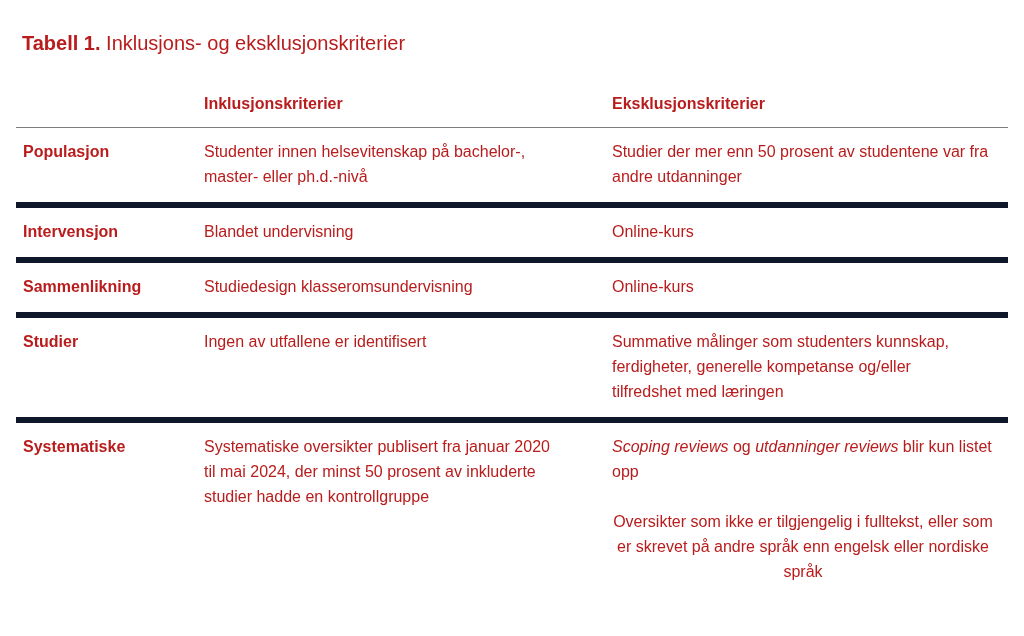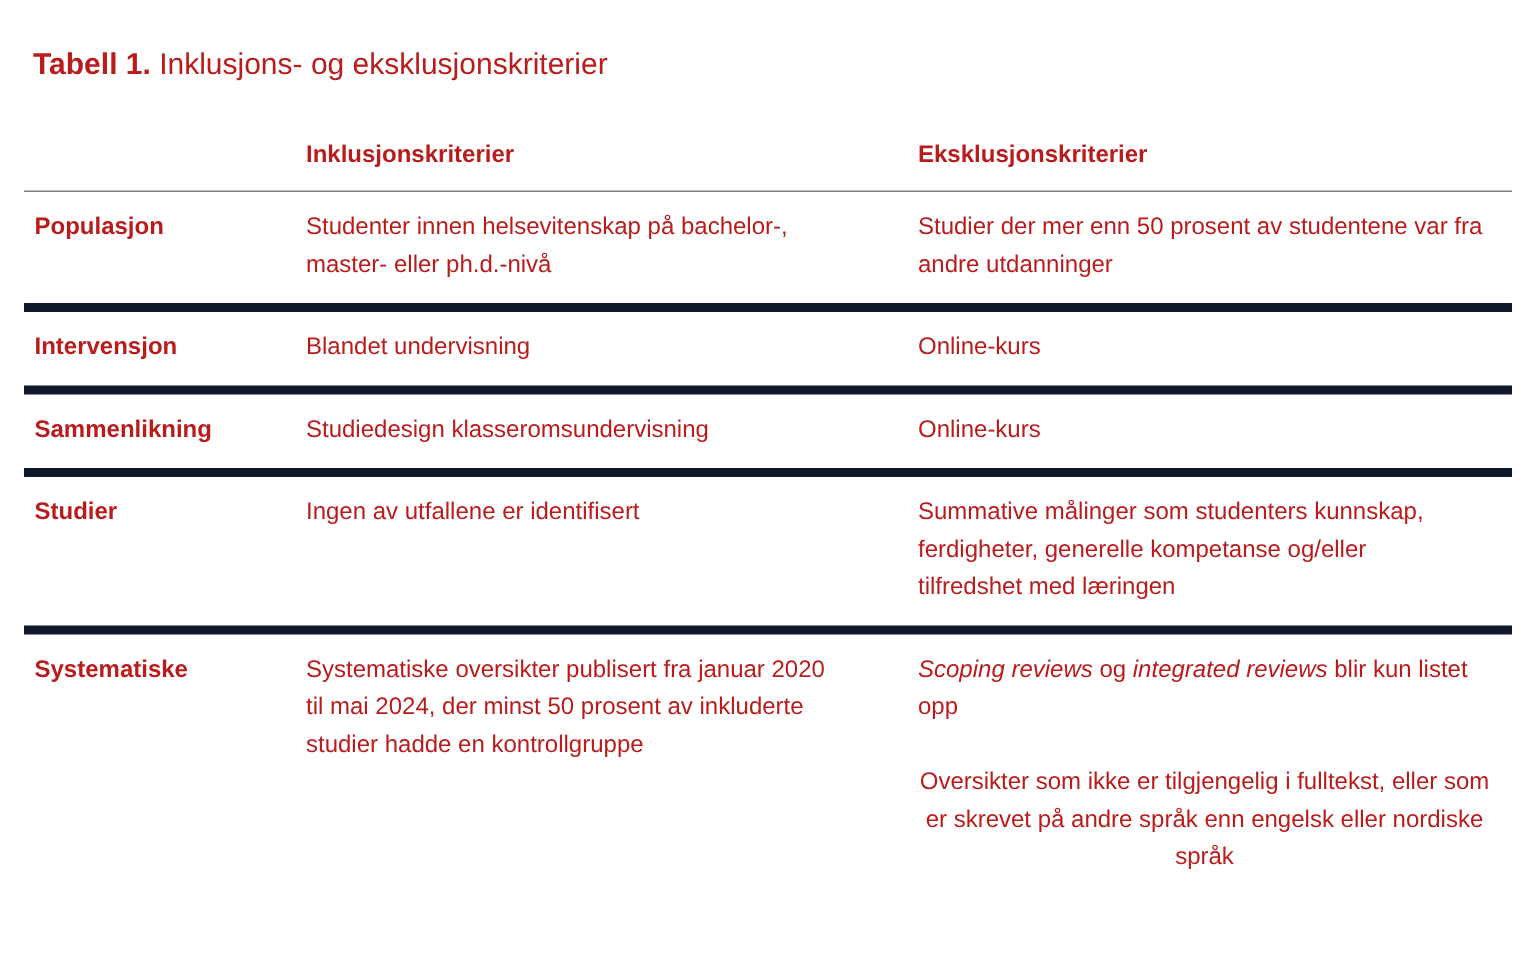--- a/index.html
+++ b/index.html
@@ -104,21 +104,21 @@
           <div class="cell c2">
             <p><span>Summative målinger som studenters kunnskap, ferdigheter, generelle kompetanse og/eller tilfredshet med læringen</span></p>
           </div>
         </div>
         <div class="trow body">
           <div class="cell c1">Systematiske</div>
           <div class="cell c2">
             <p><span>Systematiske oversikter publisert fra januar 2020 til mai 2024, der minst 50 prosent av inkluderte studier hadde en kontrollgruppe</span></p>
           </div>
           <div class="cell c3">
-            <p><em>Scoping reviews</em><span> og </span><em>integrated reviews</em><span> blir kun listet opp</span></p>
+            <p><em>Scoping reviews</em><span> og </span><em>utdanninger reviews</em><span> blir kun listet opp</span></p>
             <p><span>Oversikter som ikke er tilgjengelig i fulltekst, eller som er skrevet på andre språk enn engelsk eller nordiske språk</span></p>
           </div>
         </div>
       </div>
   </div>
 
   <hr class="rule-accent bottom" style="background: rgb(31, 106, 148);">
 
 </div>
 

